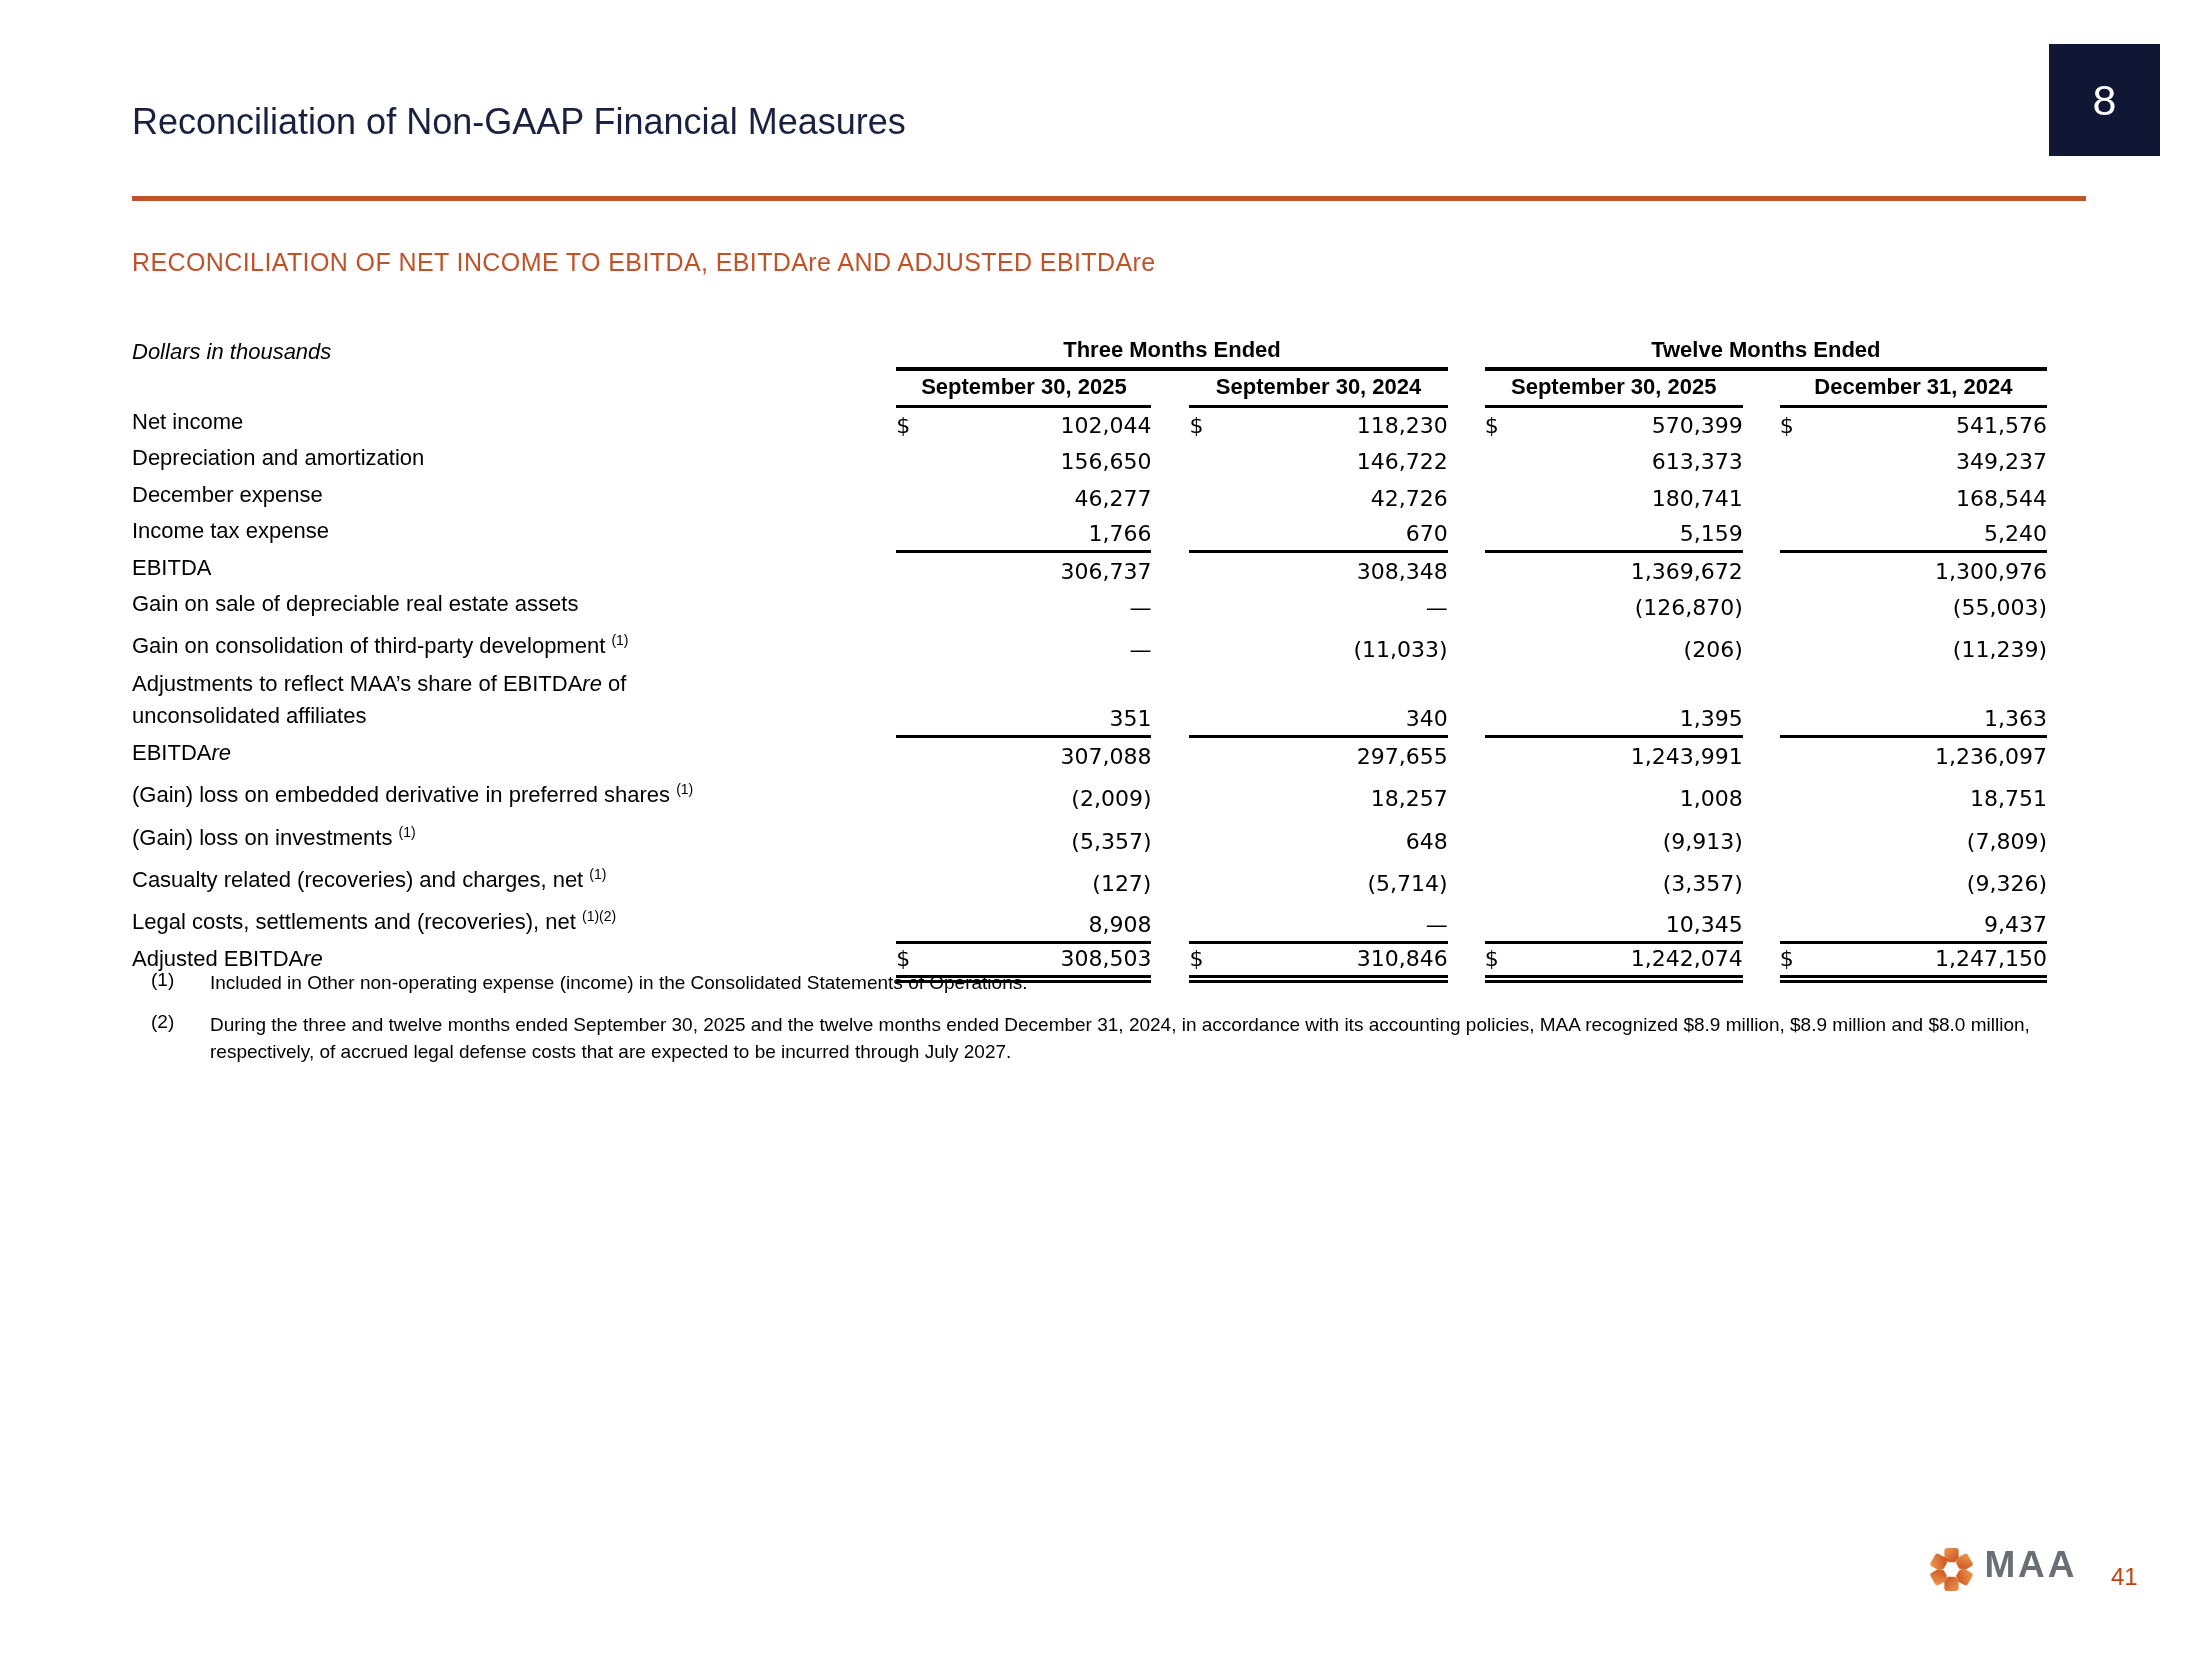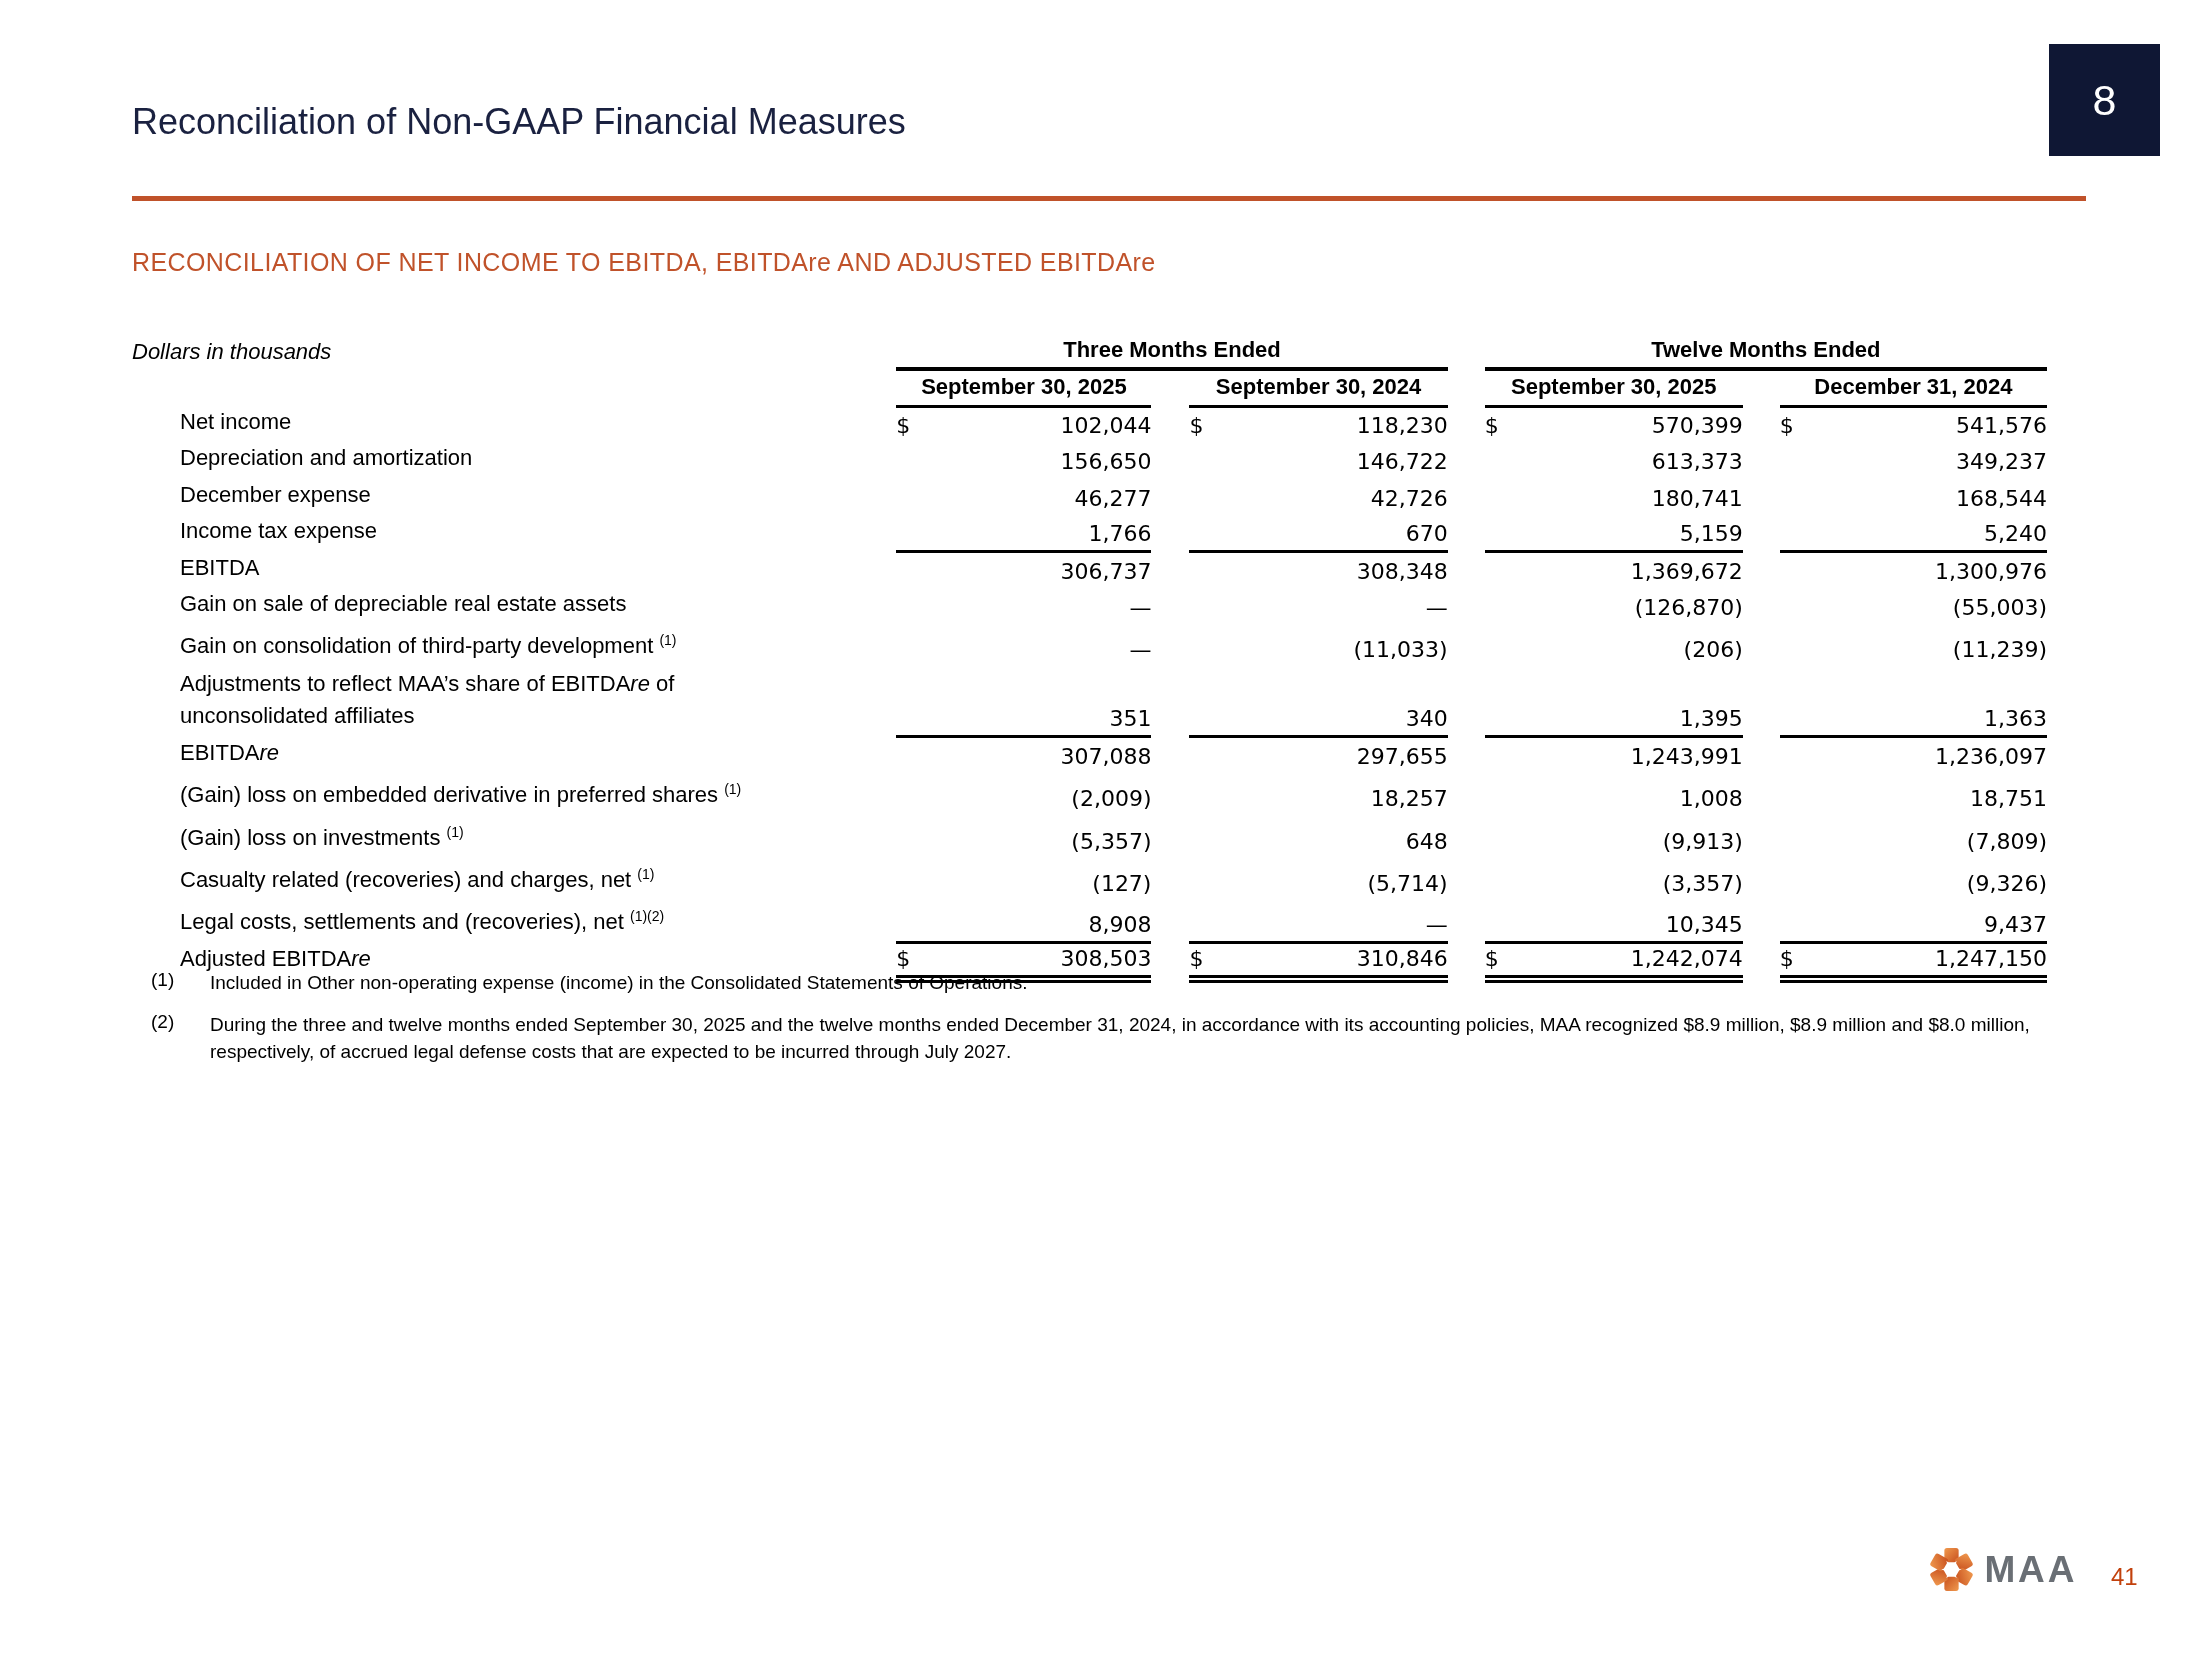--- a/index.html
+++ b/index.html
@@ -22,29 +22,29 @@
   .lbl{padding-left:0;}
   .ind{padding-left:28px;}
   .dcell,.vcell{font-family:"DejaVu Sans",sans-serif;font-size:21px;}
   .dcell{text-align:left;padding-left:1.5px;}
   .vcell{text-align:right;padding-right:10.3px;}
   .vcell.paren{padding-right:0.7px;}
   .rb{border-bottom:3.7px solid #000;}
   .rbd{border-bottom:8.8px double #000;}
   .sup{font-size:14px;vertical-align:8px;}
   .it{font-style:italic;}
-  .l1,.l2{line-height:32px;margin-left:48px;}
+  .l1,.l2{line-height:32px;}
 
   .fn{position:absolute;display:flex;font-size:19px;color:#000;}
   .fn .m{width:59px;flex:none;}
   .fn .t{width:1926px;line-height:27px;}
   #fn1{left:151px;top:969px;}
   #fn2{left:151px;top:1011px;}
 
-  .logo{position:absolute;left:1926px;top:1544px;display:flex;align-items:center;}
+  .logo{position:absolute;left:1926px;top:1544px;display:flex;align-items:flex-start;}
   .logo-text{font-size:37px;font-weight:bold;color:#6A6F75;letter-spacing:2.9px;margin-left:7.4px;}
   .pagenum{position:absolute;left:2111px;top:1563px;font-size:24px;color:#c2410c;}
 </style>
 </head>
 <body>
 
 <div id="slide">
 
   <div class="title">Reconciliation of Non-GAAP Financial Measures</div>
   <div class="rule"></div>

